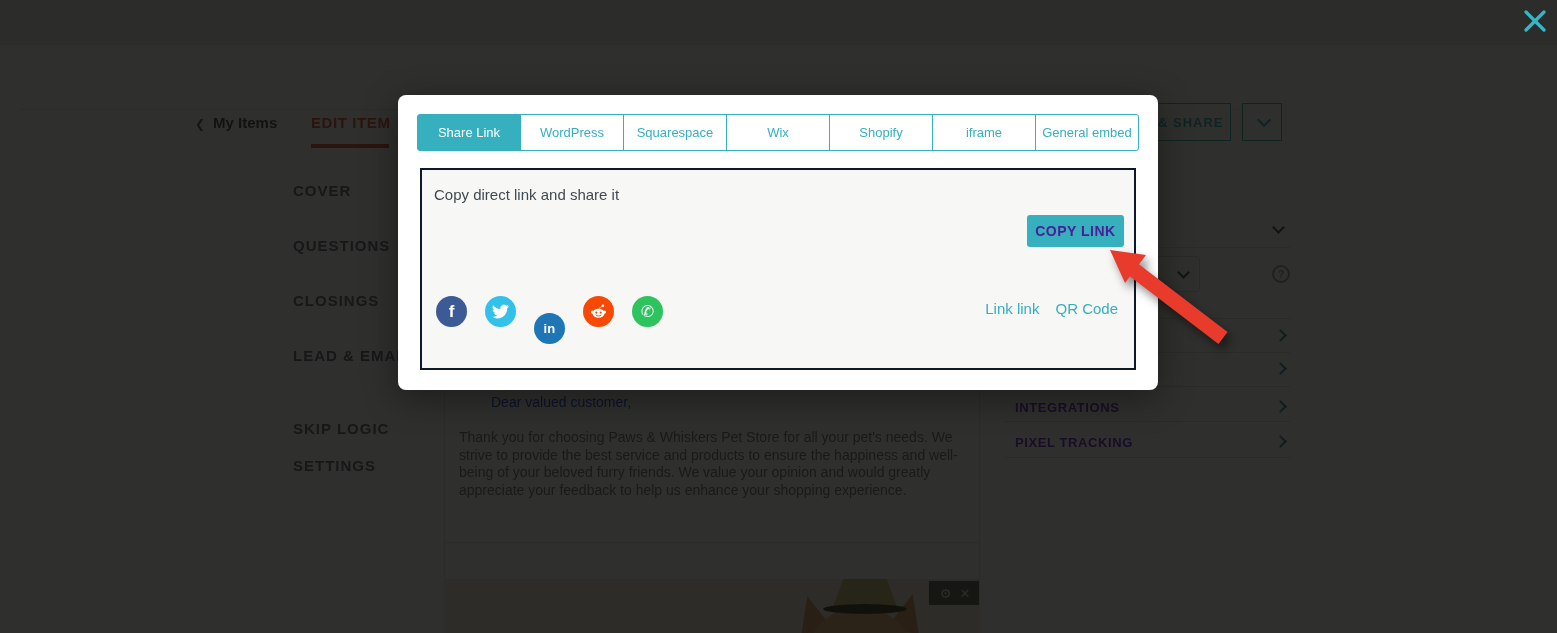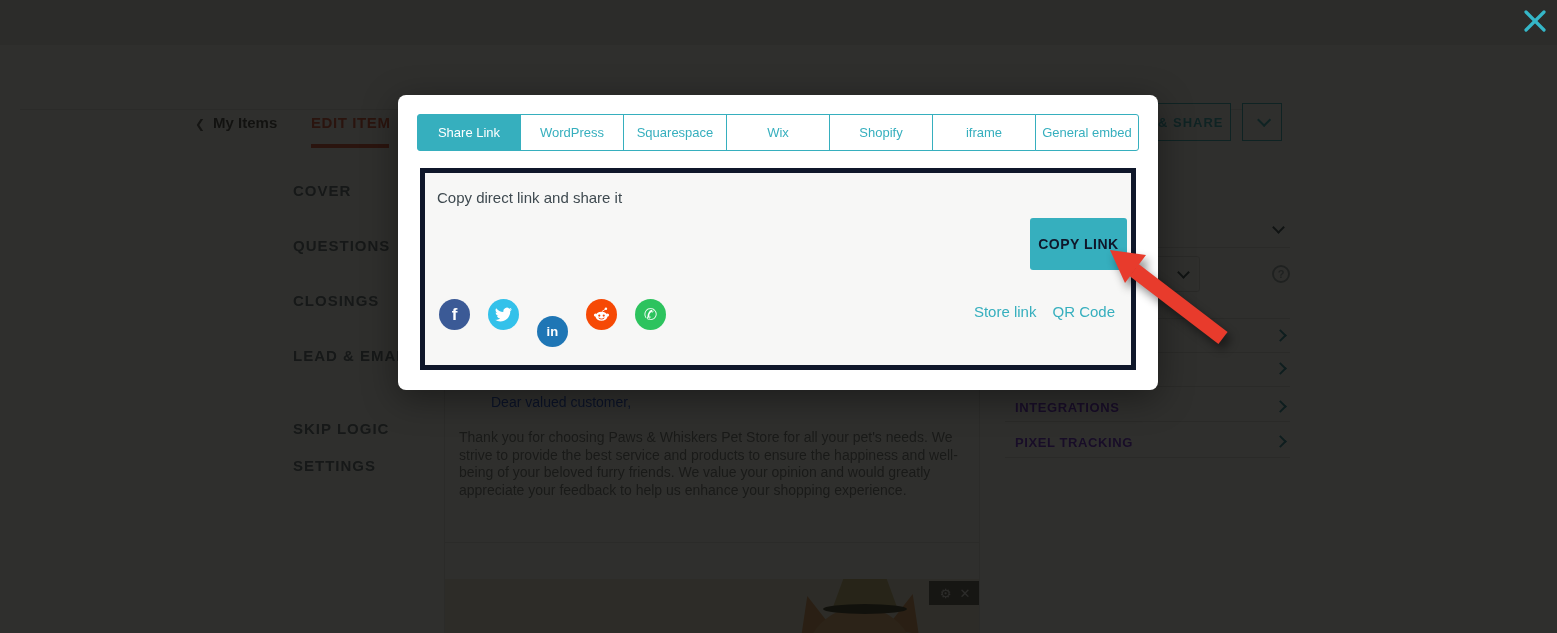--- a/index.html
+++ b/index.html
@@ -63,26 +63,26 @@
 
   
   .modal{left:398px;top:95px;width:760px;height:295px;background:#fff;border-radius:8px;z-index:10;
          box-shadow:0 8px 35px rgba(0,0,0,.4);}
   .mtabs{position:absolute;left:19px;top:19px;width:722px;height:37px;display:flex;text-align:right;}
   .mtab{flex:1;display:flex;align-items:center;justify-content:center;font-size:13px;color:#36afbe;
         background:#fff;border:1px solid #36afbe;margin-left:-1px;cursor:pointer;white-space:nowrap;}
   .mtab:first-child{margin-left:0;border-radius:3px 0 0 3px;}
   .mtab:last-child{border-radius:0 3px 3px 0;}
   .mtab.active{background:#36afbe;color:#fff;border-color:#36afbe;}
-  .msection{position:absolute;left:22px;top:73px;width:716px;height:202px;background:#f7f7f6;border:5px solid #0f172a;padding-left:24px;}
+  .msection{position:absolute;left:22px;top:73px;width:716px;height:202px;background:#f7f7f6;border:2px solid #0f172a;padding-left:24px;}
   .mlabel{position:absolute;left:12px;top:16px;font-size:15px;color:#3f4a50;}
   .murl{position:absolute;left:11px;top:47px;width:572px;height:36px;border:1px solid #36afbe;border-radius:3px;
         background:#fff;padding:0 12px;font-size:13px;color:#6b7276;outline:none;
         font-family:"Liberation Sans","DejaVu Sans",sans-serif;}
-  .mcopy{position:absolute;left:605px;top:45px;width:97px;height:52px;background:#36afbe;color:#0f172a;
+  .mcopy{position:absolute;left:605px;top:45px;width:97px;height:32px;background:#36afbe;color:#4c1d95;
          font-size:14px;font-weight:bold;border:none;border-radius:3px;cursor:pointer;letter-spacing:.5px;
          font-family:"Liberation Sans","DejaVu Sans",sans-serif;}
   .socials{position:absolute;left:14px;top:126px;display:flex;gap:18px;}
   .sicon{width:31px;height:31px;border-radius:50%;display:flex;align-items:center;justify-content:center;
          color:#fff;cursor:pointer;}
   .s-fb{background:#3b5a96;font-weight:bold;font-size:17px;}
   .s-tw{background:#33c1ea;}
   .s-li{background:#1f76b5;font-weight:bold;font-size:13px;letter-spacing:.3px;margin-top:17px;}
   .s-rd{background:#f64905;}
   .s-wa{background:#2dc35e;font-size:16px;}
@@ -199,21 +199,21 @@
             <ellipse cx="12" cy="14.2" rx="7.6" ry="5.6" fill="#fff"></ellipse>
             <circle cx="9.2" cy="13.4" r="1.4" fill="#f64905"></circle>
               <circle cx="14.8" cy="13.4" r="1.4" fill="#f64905"></circle>
             <path d="M8.8 16.6c2 1.6 4.4 1.6 6.4 0" stroke="#f64905" stroke-width="1.2" fill="none" stroke-linecap="round"></path>
           </svg>
         </div>
         <div class="sicon s-wa">✆</div>
       </div>
 
       <div class="mlinks">
-        <span>Store link</span>
+        <span>Link link</span>
         <span>QR Code</span>
       </div>
     </div>
   </div>
 
   <svg class="abs arrow" width="140" height="110" viewBox="0 0 140 110" style="filter:drop-shadow(4px 6px 5px rgba(0,0,0,.45));">
     <line x1="125" y1="96" x2="36" y2="28" stroke="#e83b2c" stroke-width="15"></line>
     <polygon points="12,8 48,13 27,41" fill="#e83b2c"></polygon>
   </svg>
 

